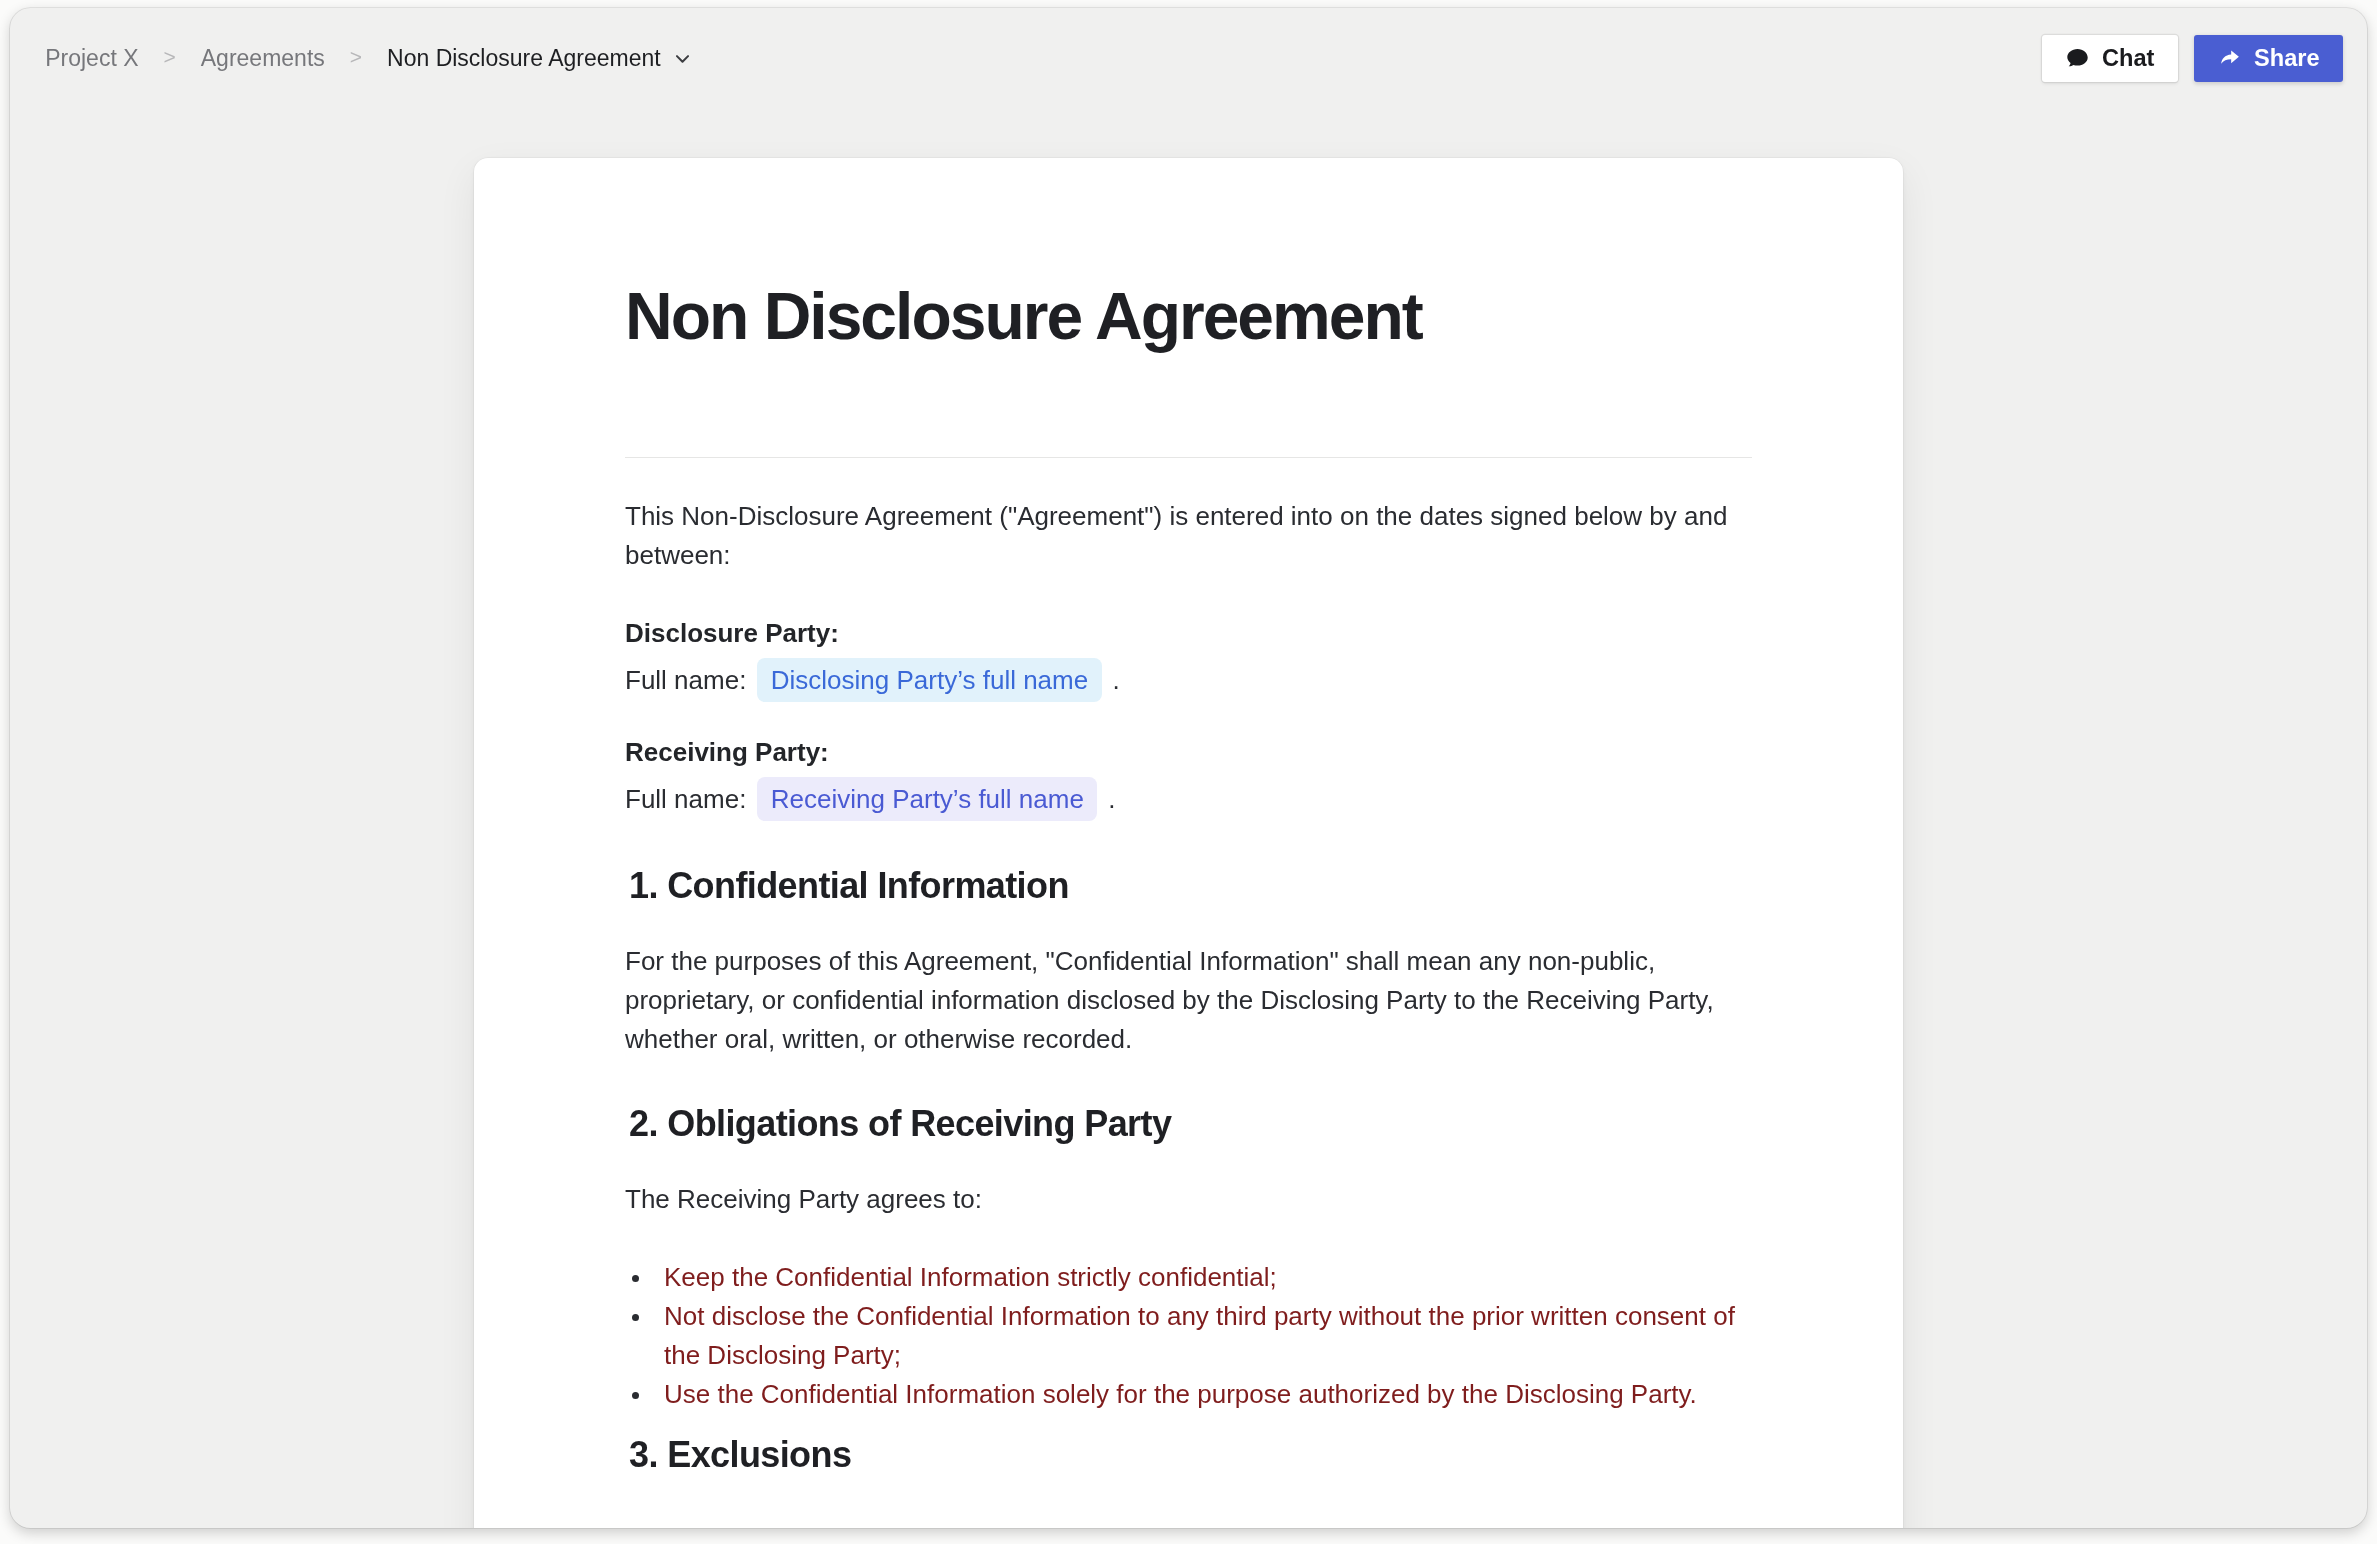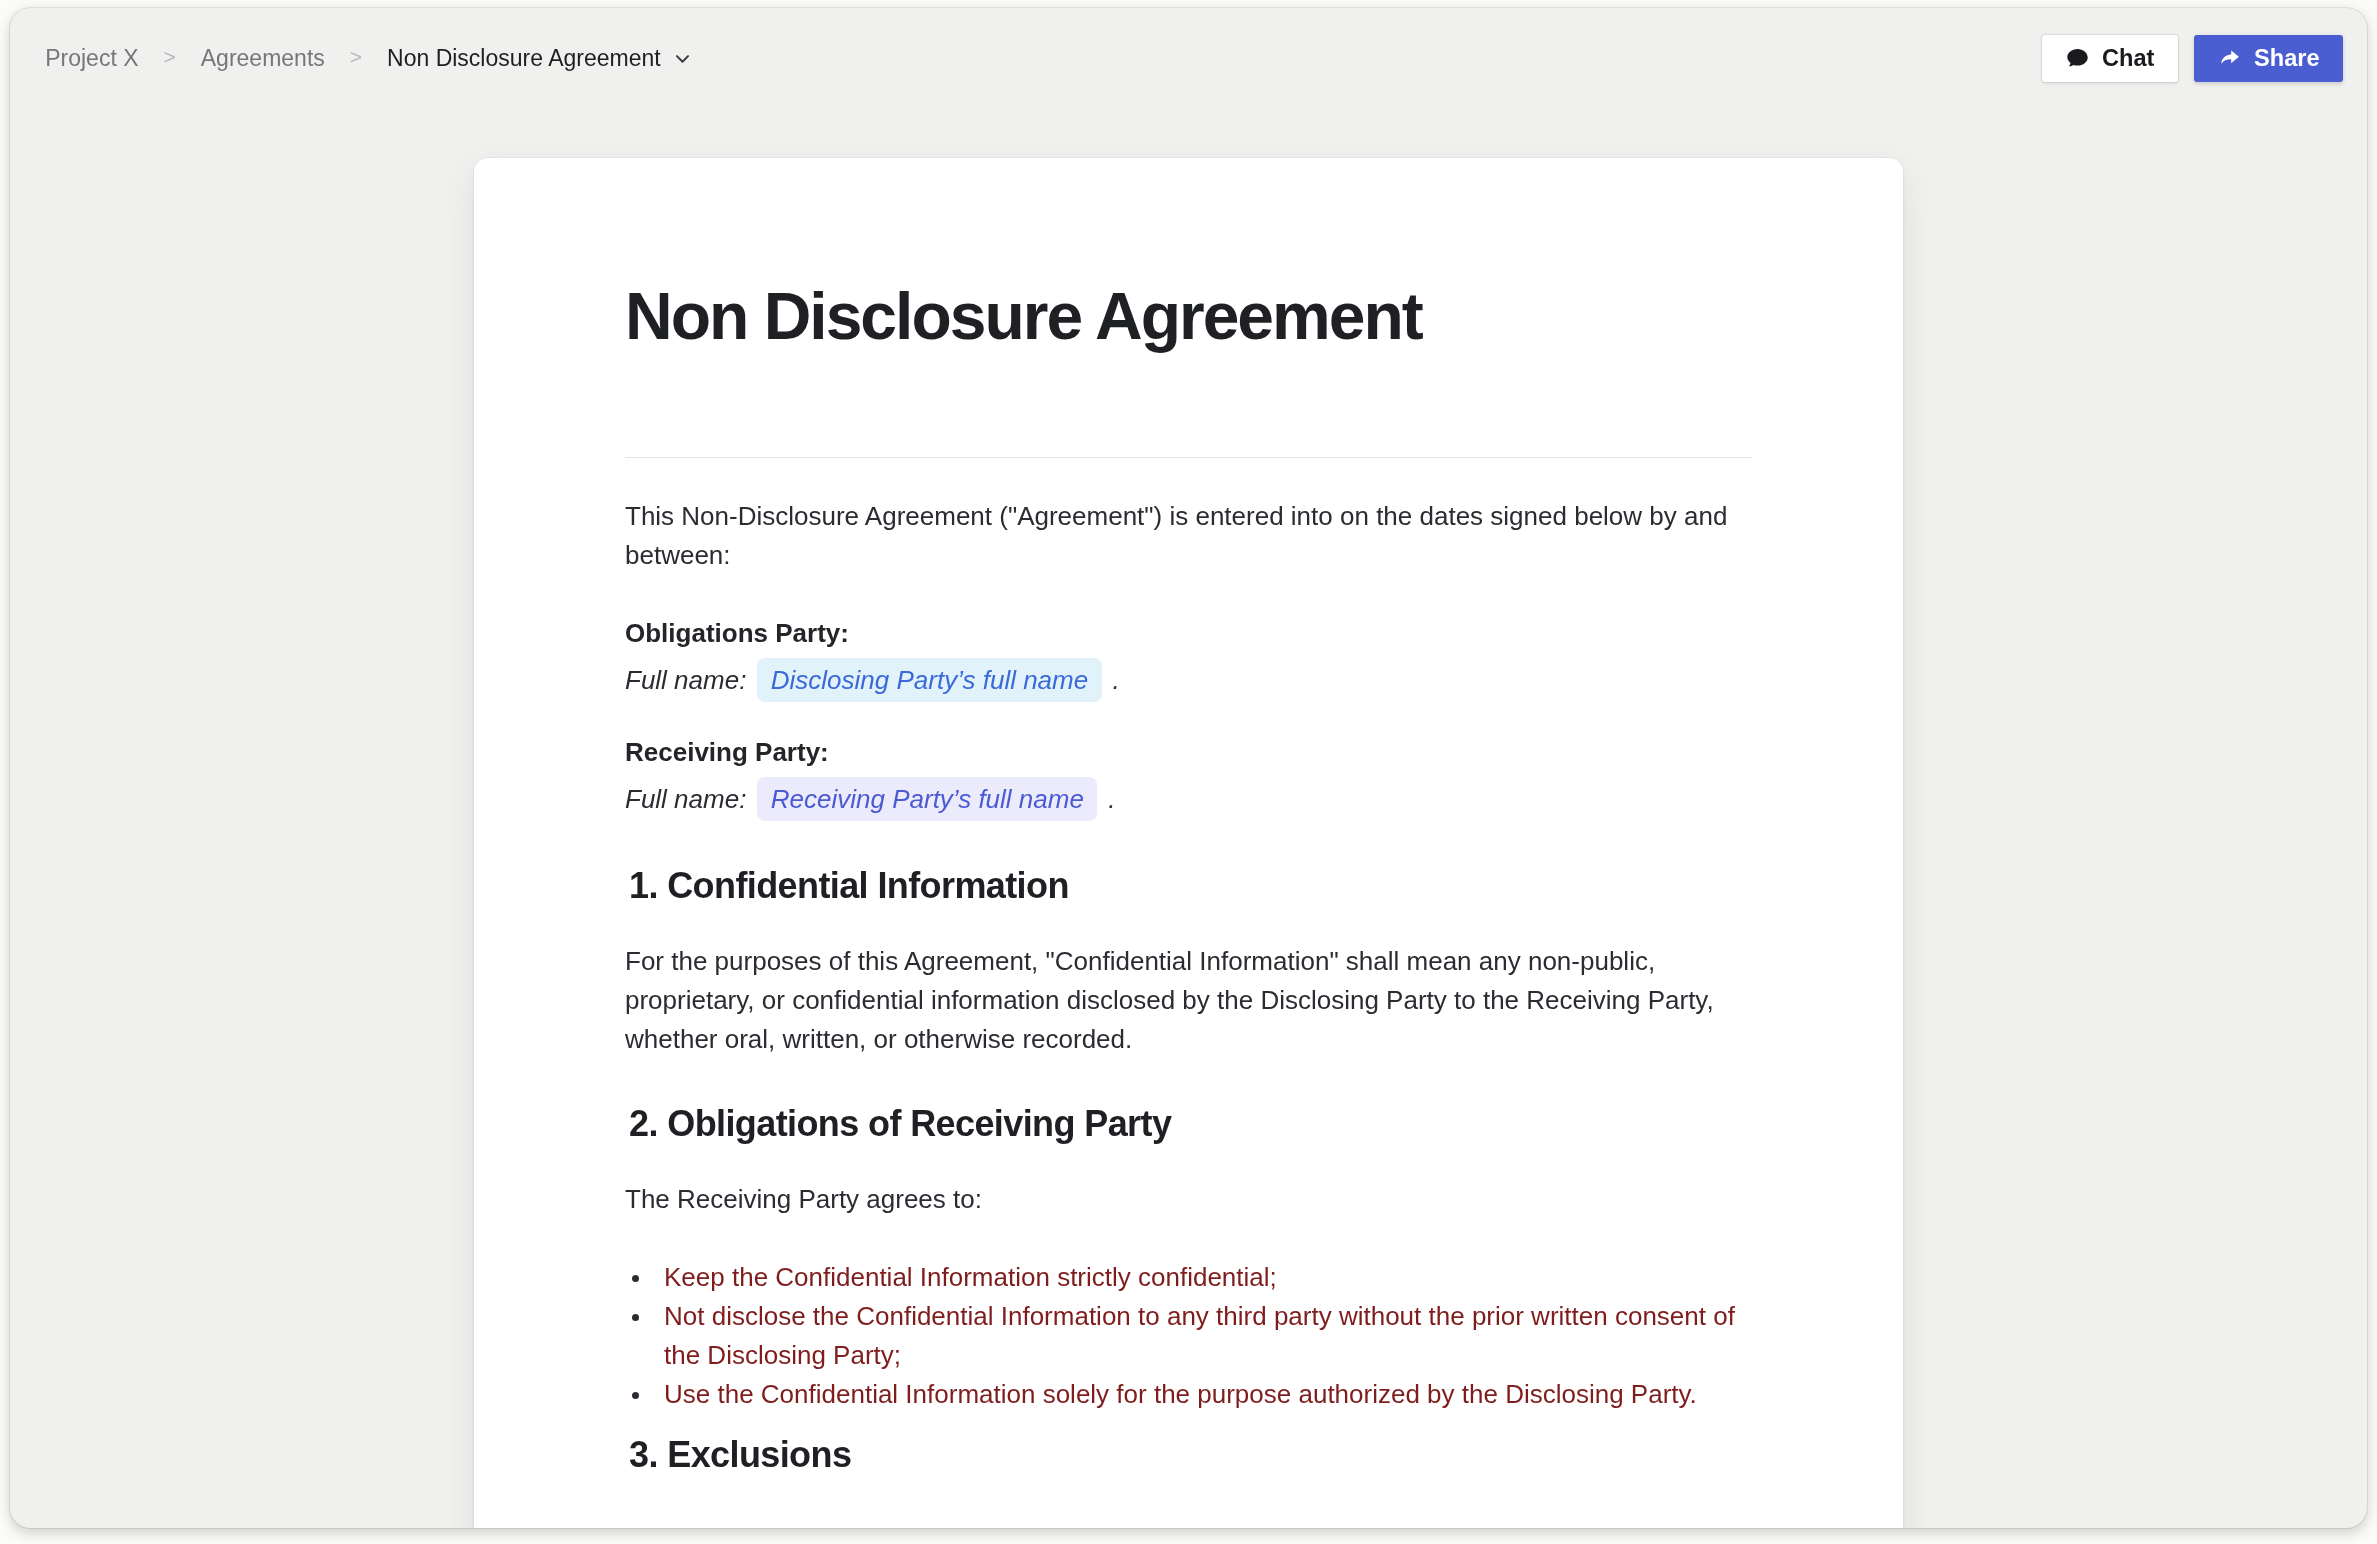--- a/index.html
+++ b/index.html
@@ -120,21 +120,20 @@
     font-weight: 700;
     color: #232529;
   }
   .full-name-line {
     display: flex;
     align-items: center;
     gap: 11px;
     margin-top: 5.5px;
     font-size: 26px;
     color: #2a2c31;
-    font-style: italic;
   }
   .token {
     display: inline-block;
     padding: 6.3px 13.4px;
     border-radius: 7.9px;
     font-size: 26px;
     line-height: 31px;
     cursor: pointer;
   }
   .token-disclosing {
@@ -211,21 +210,21 @@
       </div>
     </div>
 
     <div class="card">
       <h1 class="doc-title">Non Disclosure Agreement</h1>
       <hr class="doc-divider">
 
       <p class="para">This Non-Disclosure Agreement ("Agreement") is entered into on the dates signed below by and between:</p>
 
       <div class="party-block">
-        <div class="party-label">Obligations Party:</div>
+        <div class="party-label">Disclosure Party:</div>
         <div class="full-name-line">
           <span>Full name:</span>
           <span class="token token-disclosing">Disclosing Party’s full name</span>
           <span class="period">.</span>
         </div>
       </div>
 
       <div class="party-block">
         <div class="party-label">Receiving Party:</div>
         <div class="full-name-line">

